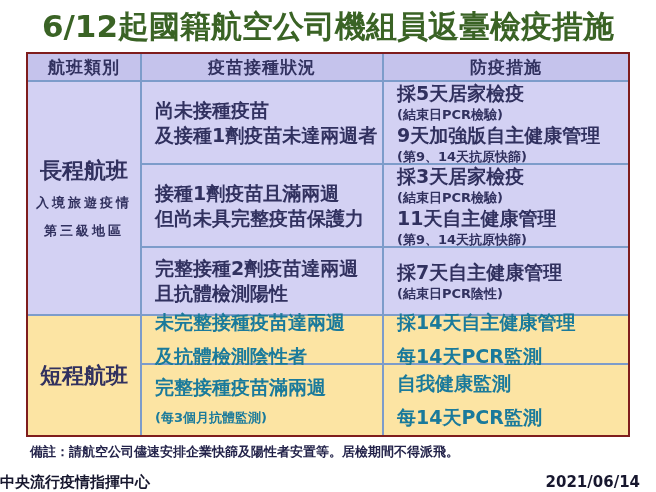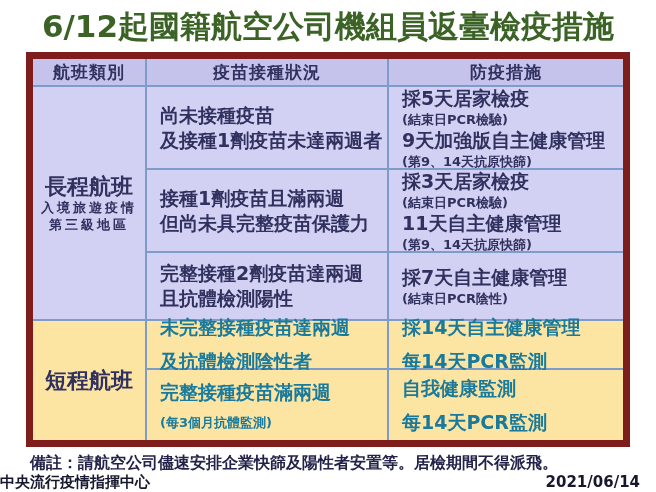--- a/index.html
+++ b/index.html
@@ -24,21 +24,21 @@
   }
 
   .qtable {
     width: 604px;
     margin: 4px auto 0 auto;
     display: grid;
     grid-template-columns: 112px 240px auto;
     grid-template-rows: 26px 81px 81px 66px 47px 70px;
     gap: 2px;
     background: #7d9cca;
-    border: 7px solid #7f1d1d;
+    border: 2px solid #7f1d1d;
   }
   .cell {
     display: flex;
     flex-direction: column;
     justify-content: center;
   }
   .head {
     background: #c5c3ec;
     color: #31315f;
     font-size: 17px;
@@ -57,26 +57,26 @@
 
   .c1 { grid-column: 1; }
   .c2 { grid-column: 2; }
   .c3 { grid-column: 3; }
   .gr1 { grid-row: 1; }
   .gr2 { grid-row: 2; }
   .gr3 { grid-row: 3; }
   .gr4 { grid-row: 4; }
   .gr5 { grid-row: 5; }
   .gr6 { grid-row: 6; }
-  .span3 { grid-row: 2 / span 3; }
+  .span3 { grid-row: 2 / span 3; gap: 11px; }
   .span2 { grid-row: 5 / span 2; }
 
   .note {
     margin: 6px 0 0 30px;
-    font-size: 16px;
+    font-size: 13px;
     color: #23234a;
     white-space: nowrap;
   }
   .footer {
     position: absolute;
     left: 0; right: 0;
     bottom: 6px;
     height: 18px;
   }
   .org {

